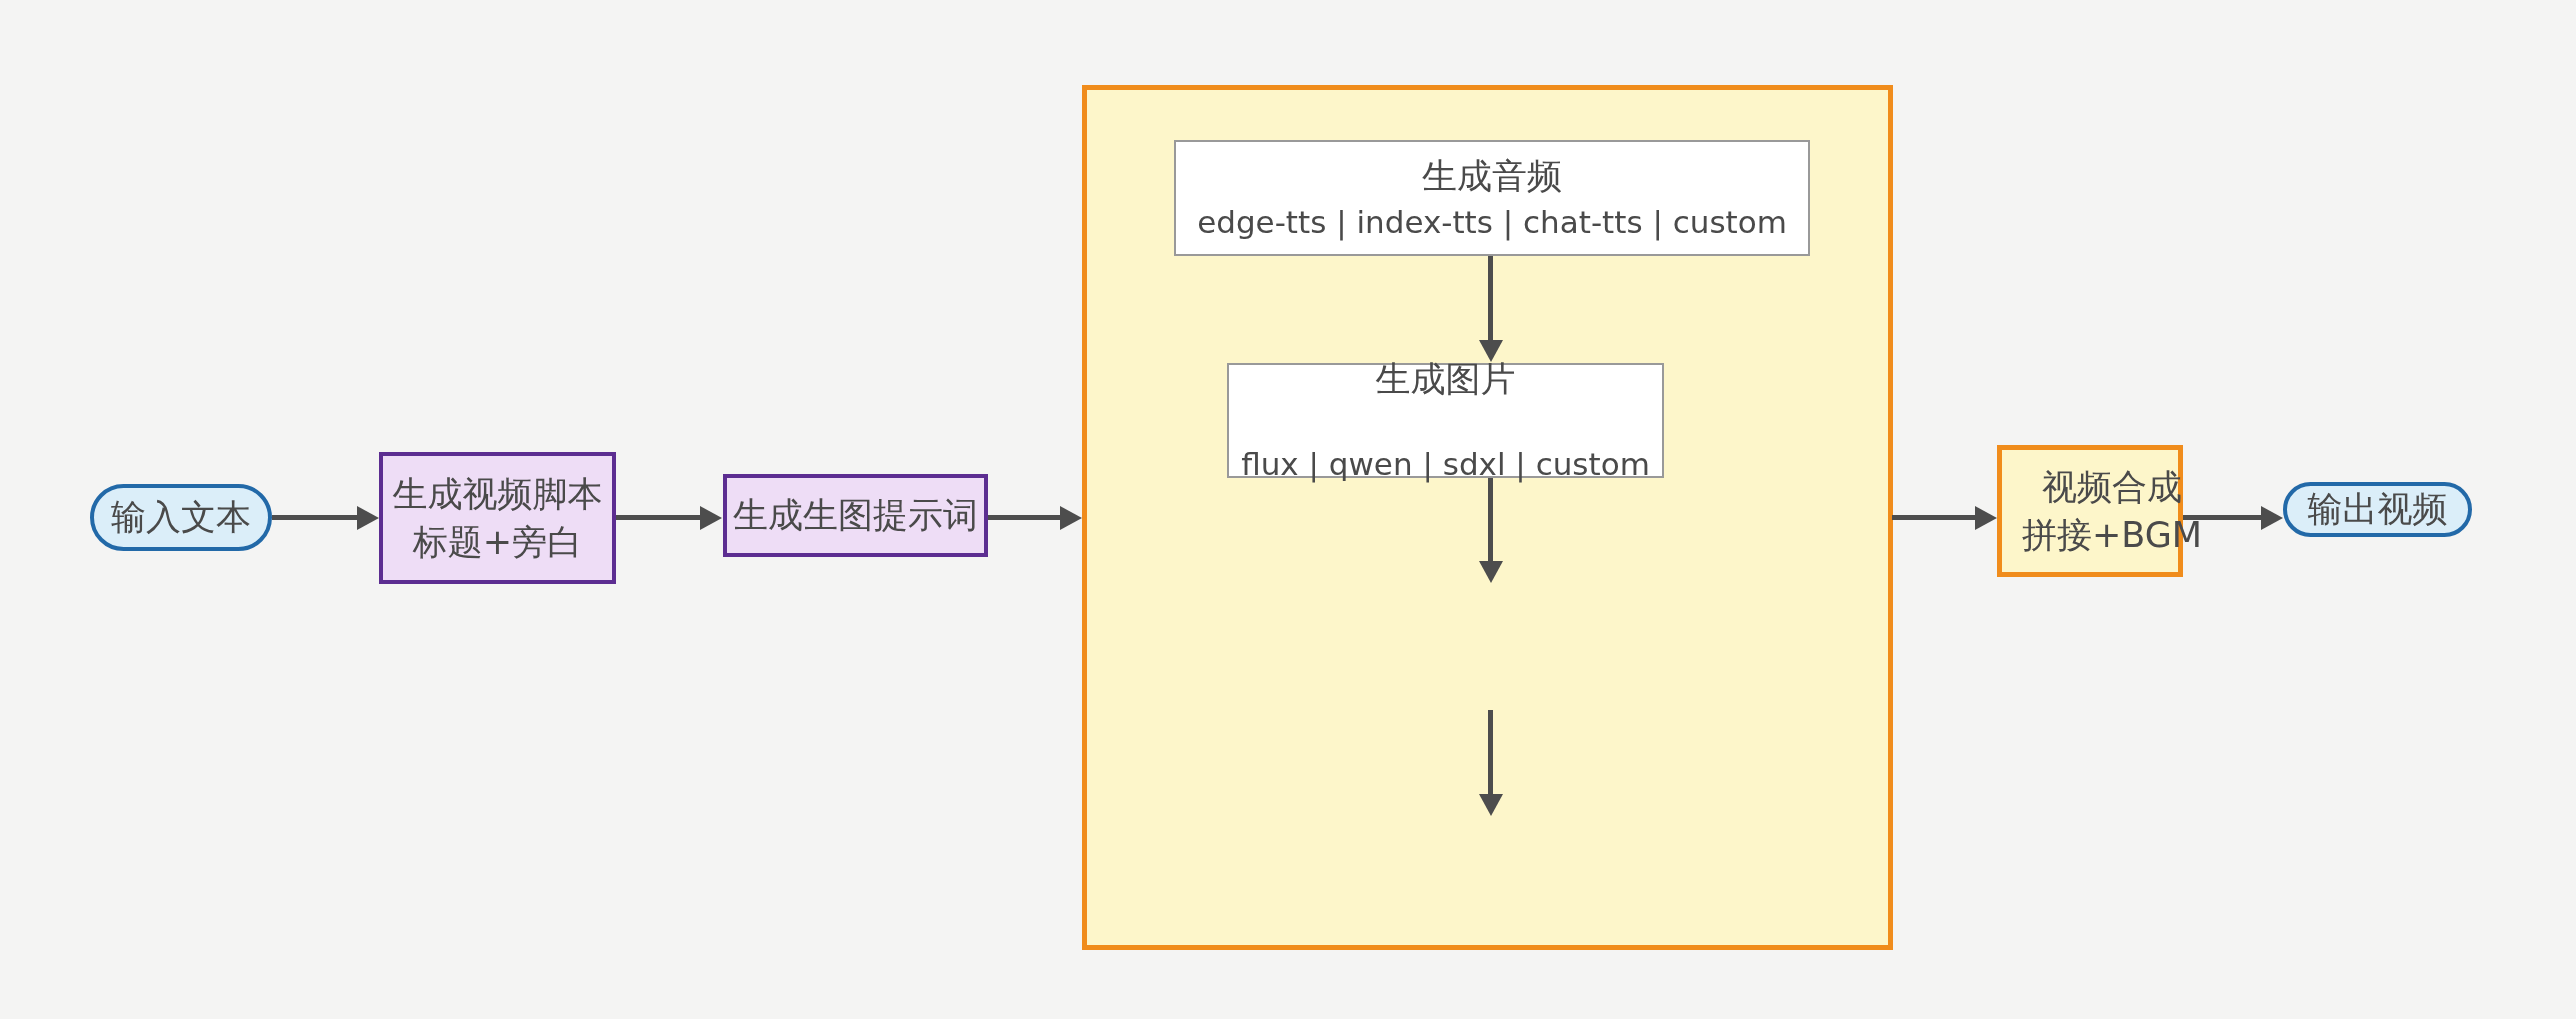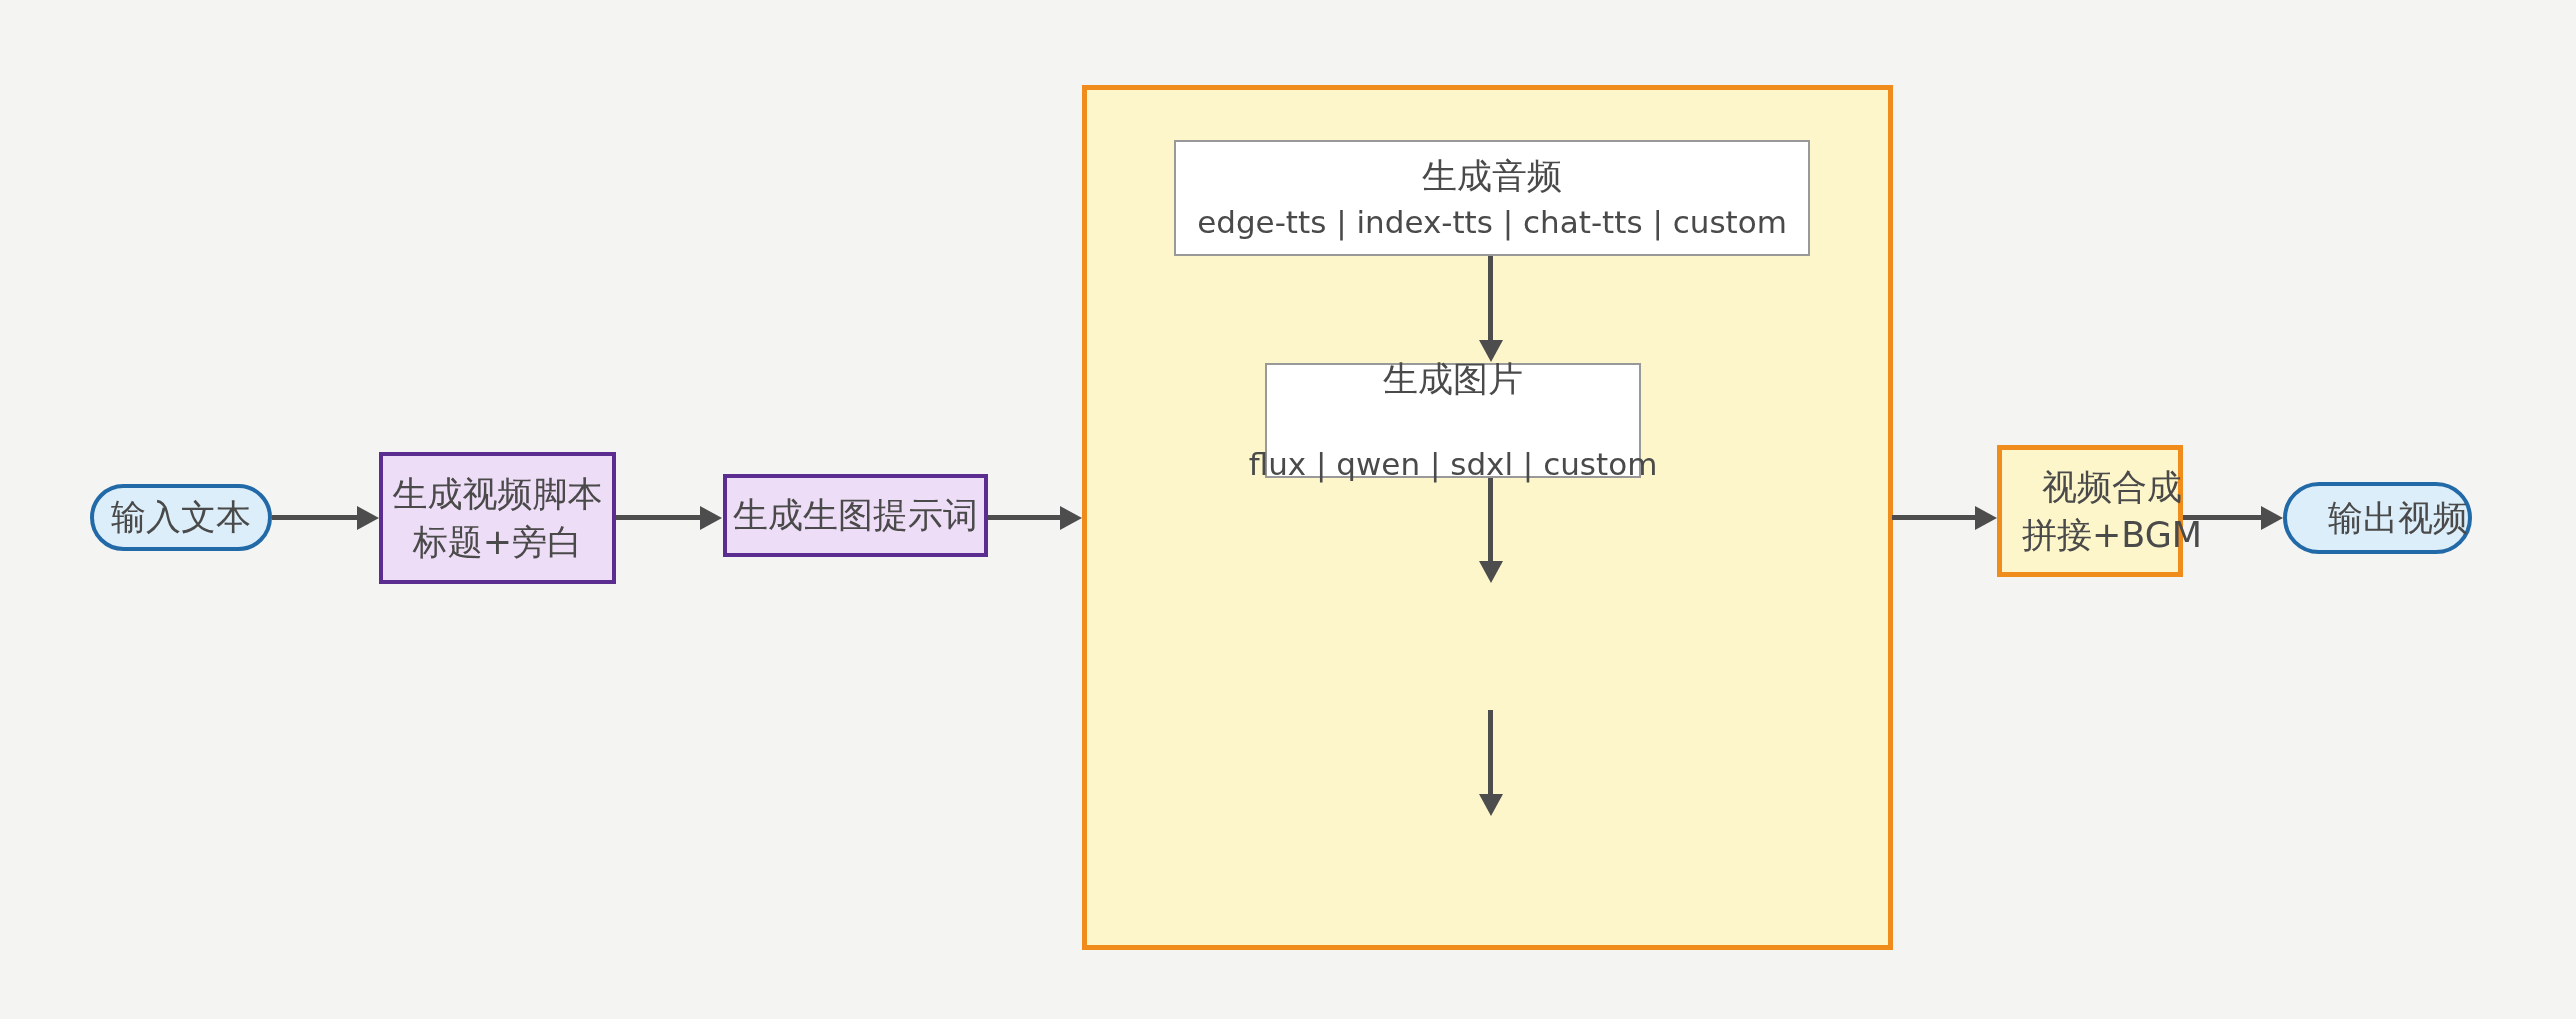--- a/index.html
+++ b/index.html
@@ -112,33 +112,33 @@
 
   <div class="node purple" style="left:723px; top:474px; width:265px; height:83px;">
     <span>生成生图提示词</span>
   </div>
 
   <div class="node whitebox" style="left:1174px; top:140px; width:636px; height:116px;">
     <span>生成音频</span>
     <span class="opts">edge-tts | index-tts | chat-tts | custom</span>
   </div>
 
-  <div class="node whitebox" style="left:1265px; top:363px; width:376px; height:115px;gap:39px;">
+  <div class="node whitebox" style="left:1227px; top:363px; width:437px; height:115px;gap:39px;">
     <span>生成图片</span>
     <span class="opts">flux | qwen | sdxl | custom</span>
   </div>
 
 
 
   <div class="node orangebox" style="left:1997px; top:445px; width:186px; height:132px;padding-left:44px;">
     <span>视频合成</span>
     <span>拼接+BGM</span>
   </div>
 
-  <div class="node stadium" style="left:2283px; top:482px; width:189px; height:72px;align-items:flex-end;">
+  <div class="node stadium" style="left:2283px; top:482px; width:189px; height:55px;">
     <span>输出视频</span>
   </div>
 
   <div class="edge h" style="left:272px; top:505px; width:107px;">
     <div class="shaft"></div>
     <div class="head"></div>
   </div>
   <div class="edge h" style="left:616px; top:505px; width:106px;">
     <div class="shaft"></div>
     <div class="head"></div>

